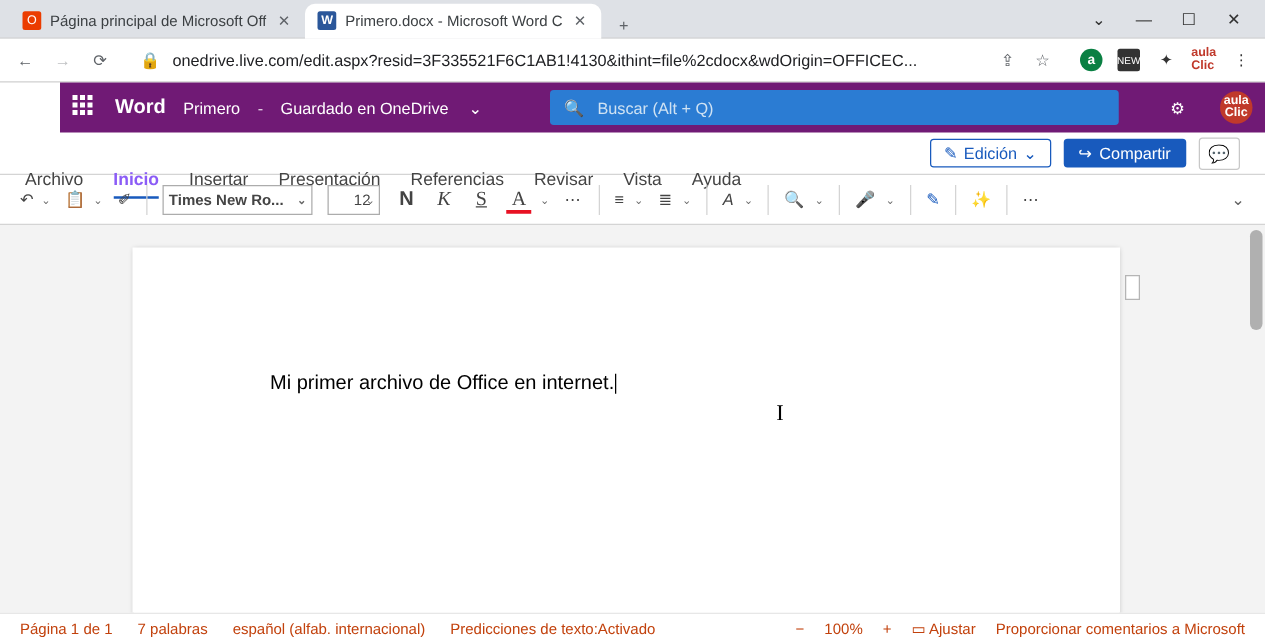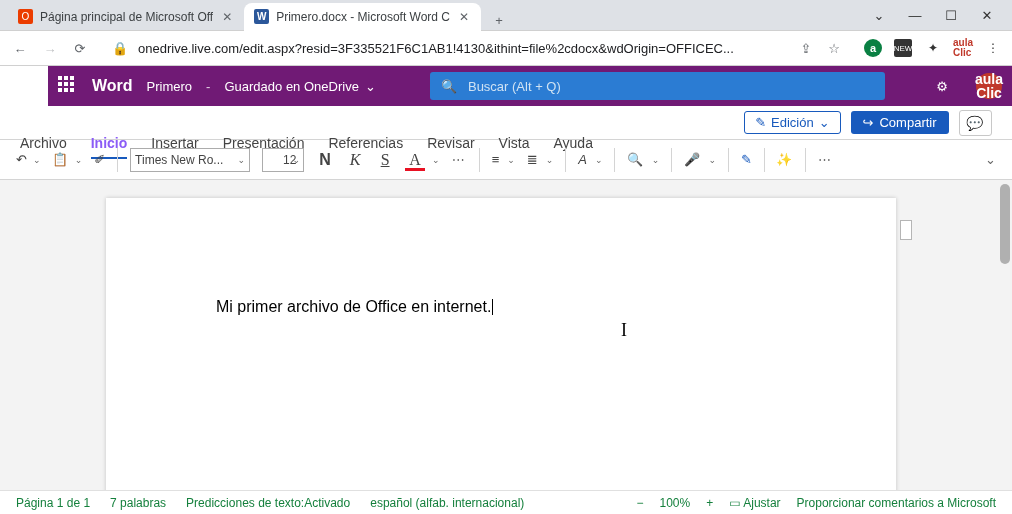--- a/index.html
+++ b/index.html
@@ -22,60 +22,60 @@
 .ext-icons { display:flex; gap: 12px; align-items:center; }
 .ext-icon { width:18px; height:18px; display:flex; align-items:center; justify-content:center; font-size:12px; }
 .circ-green { width:18px; height:18px; border-radius:50%; background:#0a8043; color:#fff; display:flex;align-items:center;justify-content:center;font-size:11px;font-weight:bold; }
 
 
 .word-header { height: 40px; background:#701a75; display:flex; align-items:center; color:#fff; padding: 0 10px; gap: 14px; margin-left: 48px; }
 .waffle { width:20px; height:20px; display:grid; grid-template-columns:repeat(3,4px); grid-template-rows:repeat(3,4px); gap:2px; }
 .waffle span { background:#fff; }
 .word-app { font-weight:600; font-size:16px; }
 .doc-name { font-size:13px; }
-.doc-saved { font-size:13px; display:flex; align-items:flex-end; gap:6px; }
+.doc-saved { font-size:13px; display:flex; align-items:flex-end; gap:16px; }
 .search-box { flex:0 0 455px; height:28px; background:#2b7cd3; border-radius:3px; display:flex; align-items:center; padding:0 12px; gap:10px; color:#cfe2f3; margin-left:40px; }
 .gear { margin-left:auto; }
-.avatar { width:26px; height:26px; border-radius:50%; background:#c0392b; display:flex; align-items:center; justify-content:center; font-size:14px; font-weight:bold; color:#fff; margin-left:10px; }
+.avatar { width:26px; height:26px; border-radius:50%; background:#c0392b; display:flex; align-items:center; justify-content:center; font-size:10px; font-weight:bold; color:#fff; margin-left:10px; }
 
 
 .ribbon-tabs { height: 34px; display:flex; align-items:center; gap: 24px; padding: 0 20px; border-bottom: 1px solid #d4d4d4; font-size:14px; color:#444; }
 .ribbon-tab { cursor:pointer;margin-top:40px; }
 .ribbon-tab.active { font-weight:600; color:#8b5cf6; border-bottom: 2px solid #185abd; padding-bottom:6px; margin-bottom:-8px; }
 .right-actions { margin-left:auto; display:flex; gap:10px; align-items:center; }
 .edit-btn { border:1px solid #185abd; color:#185abd; padding:3px 10px; border-radius:3px; display:flex; align-items:center; gap:5px; font-size:13px; }
 .share-btn { background:#185abd; color:#fff; padding:4px 12px; border-radius:3px; display:flex; align-items:center; gap:6px; font-size:13px; }
 .comments-btn { border:1px solid #c8c8c8; padding:4px 7px; border-radius:3px; color:#185abd; }
 
 
 .toolbar { height: 40px; display:flex; align-items:center; gap: 12px; padding: 0 16px; border-bottom: 1px solid #d4d4d4; color:#444; }
 .tool-group { display:flex; align-items:center; gap:10px; }
 .sep { width:1px; height:24px; background:#d4d4d4; }
-.font-select { width:120px; height:24px; border:1px solid #acacac; font-size:12px; padding:0 4px; display:flex; align-items:center; justify-content:space-between; }
+.font-select { width:120px; height:24px; border:1px solid #acacac; font-size:12px; padding:0 4px; display:flex; align-items:center; justify-content:space-between;font-weight:bold; }
 .size-select { width:40px; height:24px; border:1px solid #acacac; font-size:12px; padding:0 20px; display:flex; align-items:center; justify-content:space-between; }
 .fmt { width:18px; text-align:center; font-size:16px; }
 .bold { font-weight:bold; }
 .italic { font-style:italic; font-family:serif; }
 .underline { text-decoration:underline; font-family:serif; }
 .color-A { position:relative; font-family:serif; font-size:16px; }
 .color-A::after { content:""; position:absolute; left:-1px; right:-1px; bottom:-2px; height:3px; background:#e81123; }
 .chev { font-size:9px; color:#666; margin-left:-4px; }
 .dots { letter-spacing:2px; }
 
 
 .doc-area { height: calc(514px - 31px - 35px - 40px - 34px - 40px - 24px); background:#f3f3f3; position:relative; overflow:hidden; }
 .page { position:absolute; top:18px; left:106px; width:790px; height:600px; background:#fff; box-shadow: 0 0 4px rgba(0,0,0,0.2); }
 .page-text { position:absolute; top:100px; left:110px; font-family:"Times New Roman", serif; font-size:16px; color:#000; }
 .cursor { display:inline-block; width:1px; height:16px; background:#000; vertical-align:text-bottom; margin-left:1px; }
 .text-cursor { position:absolute; top:122px; left:515px; font-size:18px; color:#000; font-family:serif; }
 .scrollbar { position:absolute; right:2px; top:4px; width:10px; height:80px; background:#b0b0b0; border-radius:5px; }
 .side-marker { position:absolute; top:40px; right:100px; width:12px; height:20px; border:1px solid #b5b5b5; background:#fff; }
 
 
-.status-bar { height:24px; display:flex; align-items:center; gap:20px; padding:0 16px; font-size:12px; color:#15803d; border-top:1px solid #e0e0e0;}
+.status-bar { height:24px; display:flex; align-items:center; gap:20px; padding:0 16px; font-size:12px; color:#c2410c; border-top:1px solid #e0e0e0;}
 .status-right { margin-left:auto; display:flex; align-items:center; gap:16px; }
 .favicon { width:16px; height:16px; display:inline-flex; align-items:center; justify-content:center; font-size:10px; }
 .office-icon { background:linear-gradient(#eb3c00,#eb3c00); color:#fff; width:15px; height:15px; border-radius:2px; }
 .word-icon { background:#2b579a; color:#fff; width:15px; height:15px; border-radius:2px; font-weight:bold; }
 </style>
 </head>
 <body>
 
 <div class="window-controls">
   <div class="tabs">
@@ -227,22 +227,22 @@
     </div>
     <span class="text-cursor">I</span>
   </div>
   <div class="side-marker"></div>
   <div class="scrollbar"></div>
 </div>
 
 <div class="status-bar">
   <span>Página 1 de 1</span>
   <span>7 palabras</span>
+  <span>español (alfab. internacional)</span>
   <span>Predicciones de texto:Activado</span>
-  <span>español (alfab. internacional)</span>
   <div class="status-right">
     <span>−</span>
     <span>100%</span>
     <span>+</span>
     <span>▭ <span>Ajustar</span></span>
     <span>Proporcionar comentarios a Microsoft</span>
   </div>
 </div>
 
 </body></html>

